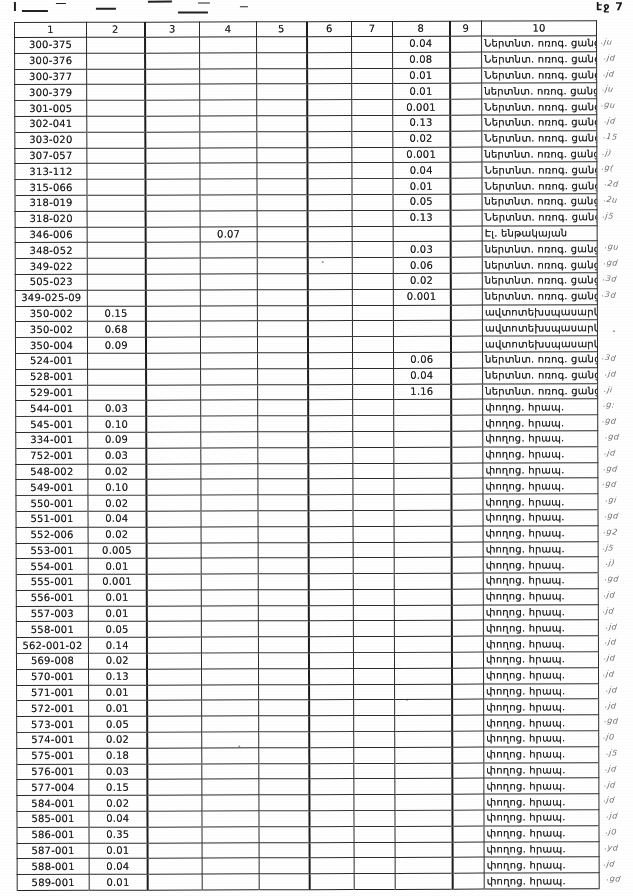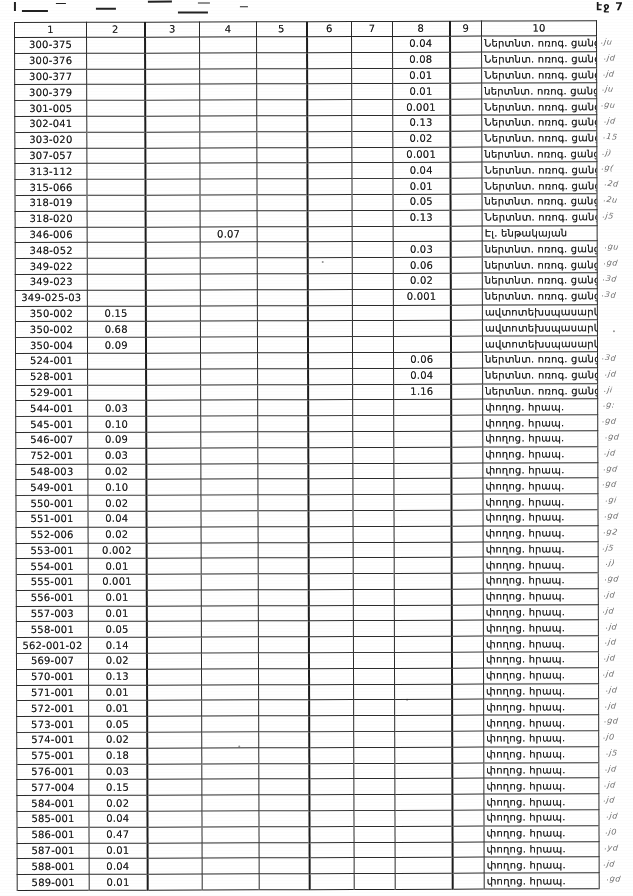--- a/index.html
+++ b/index.html
@@ -260,33 +260,33 @@
             <td class="c3 vb"></td>
             <td class="c4"></td>
             <td class="c5"></td>
             <td class="c6 vb"></td>
             <td class="c7"></td>
             <td class="c8">0.06</td>
             <td class="c9 vb"></td>
             <td class="c10">ներտնտ. ոռոգ. ցանց</td>
           </tr>
           <tr>
-            <td class="c1">349-023</td>
+            <td class="c1">505-023</td>
             <td class="c2"></td>
             <td class="c3 vb"></td>
             <td class="c4"></td>
             <td class="c5"></td>
             <td class="c6 vb"></td>
             <td class="c7"></td>
             <td class="c8">0.02</td>
             <td class="c9 vb"></td>
             <td class="c10">ներտնտ. ոռոգ. ցանց</td>
           </tr>
           <tr>
-            <td class="c1">349-025-03</td>
+            <td class="c1">349-025-09</td>
             <td class="c2"></td>
             <td class="c3 vb"></td>
             <td class="c4"></td>
             <td class="c5"></td>
             <td class="c6 vb"></td>
             <td class="c7"></td>
             <td class="c8">0.001</td>
             <td class="c9 vb"></td>
             <td class="c10">ներտնտ. ոռոգ. ցանց</td>
           </tr>
@@ -380,21 +380,21 @@
             <td class="c3 vb"></td>
             <td class="c4"></td>
             <td class="c5"></td>
             <td class="c6 vb"></td>
             <td class="c7"></td>
             <td class="c8"></td>
             <td class="c9 vb"></td>
             <td class="c10">փողոց. հրապ.</td>
           </tr>
           <tr class="dash">
-            <td class="c1">546-007</td>
+            <td class="c1">334-001</td>
             <td class="c2">0.09</td>
             <td class="c3 vb"></td>
             <td class="c4"></td>
             <td class="c5"></td>
             <td class="c6 vb"></td>
             <td class="c7"></td>
             <td class="c8"></td>
             <td class="c9 vb"></td>
             <td class="c10">փողոց. հրապ.</td>
           </tr>
@@ -404,21 +404,21 @@
             <td class="c3 vb"></td>
             <td class="c4"></td>
             <td class="c5"></td>
             <td class="c6 vb"></td>
             <td class="c7"></td>
             <td class="c8"></td>
             <td class="c9 vb"></td>
             <td class="c10">փողոց. հրապ.</td>
           </tr>
           <tr>
-            <td class="c1">548-003</td>
+            <td class="c1">548-002</td>
             <td class="c2">0.02</td>
             <td class="c3 vb"></td>
             <td class="c4"></td>
             <td class="c5"></td>
             <td class="c6 vb"></td>
             <td class="c7"></td>
             <td class="c8"></td>
             <td class="c9 vb"></td>
             <td class="c10">փողոց. հրապ.</td>
           </tr>
@@ -465,21 +465,21 @@
             <td class="c4"></td>
             <td class="c5"></td>
             <td class="c6 vb"></td>
             <td class="c7"></td>
             <td class="c8"></td>
             <td class="c9 vb"></td>
             <td class="c10">փողոց. հրապ.</td>
           </tr>
           <tr>
             <td class="c1">553-001</td>
-            <td class="c2">0.002</td>
+            <td class="c2">0.005</td>
             <td class="c3 vb"></td>
             <td class="c4"></td>
             <td class="c5"></td>
             <td class="c6 vb"></td>
             <td class="c7"></td>
             <td class="c8"></td>
             <td class="c9 vb"></td>
             <td class="c10">փողոց. հրապ.</td>
           </tr>
           <tr class="dash">
@@ -548,21 +548,21 @@
             <td class="c3 vb"></td>
             <td class="c4"></td>
             <td class="c5"></td>
             <td class="c6 vb"></td>
             <td class="c7"></td>
             <td class="c8"></td>
             <td class="c9 vb"></td>
             <td class="c10">փողոց. հրապ.</td>
           </tr>
           <tr>
-            <td class="c1">569-007</td>
+            <td class="c1">569-008</td>
             <td class="c2">0.02</td>
             <td class="c3 vb"></td>
             <td class="c4"></td>
             <td class="c5"></td>
             <td class="c6 vb"></td>
             <td class="c7"></td>
             <td class="c8"></td>
             <td class="c9 vb"></td>
             <td class="c10">փողոց. հրապ.</td>
           </tr>
@@ -681,21 +681,21 @@
             <td class="c4"></td>
             <td class="c5"></td>
             <td class="c6 vb"></td>
             <td class="c7"></td>
             <td class="c8"></td>
             <td class="c9 vb"></td>
             <td class="c10">փողոց. հրապ.</td>
           </tr>
           <tr>
             <td class="c1">586-001</td>
-            <td class="c2">0.47</td>
+            <td class="c2">0.35</td>
             <td class="c3 vb"></td>
             <td class="c4"></td>
             <td class="c5"></td>
             <td class="c6 vb"></td>
             <td class="c7"></td>
             <td class="c8"></td>
             <td class="c9 vb"></td>
             <td class="c10">փողոց. հրապ.</td>
           </tr>
           <tr>

